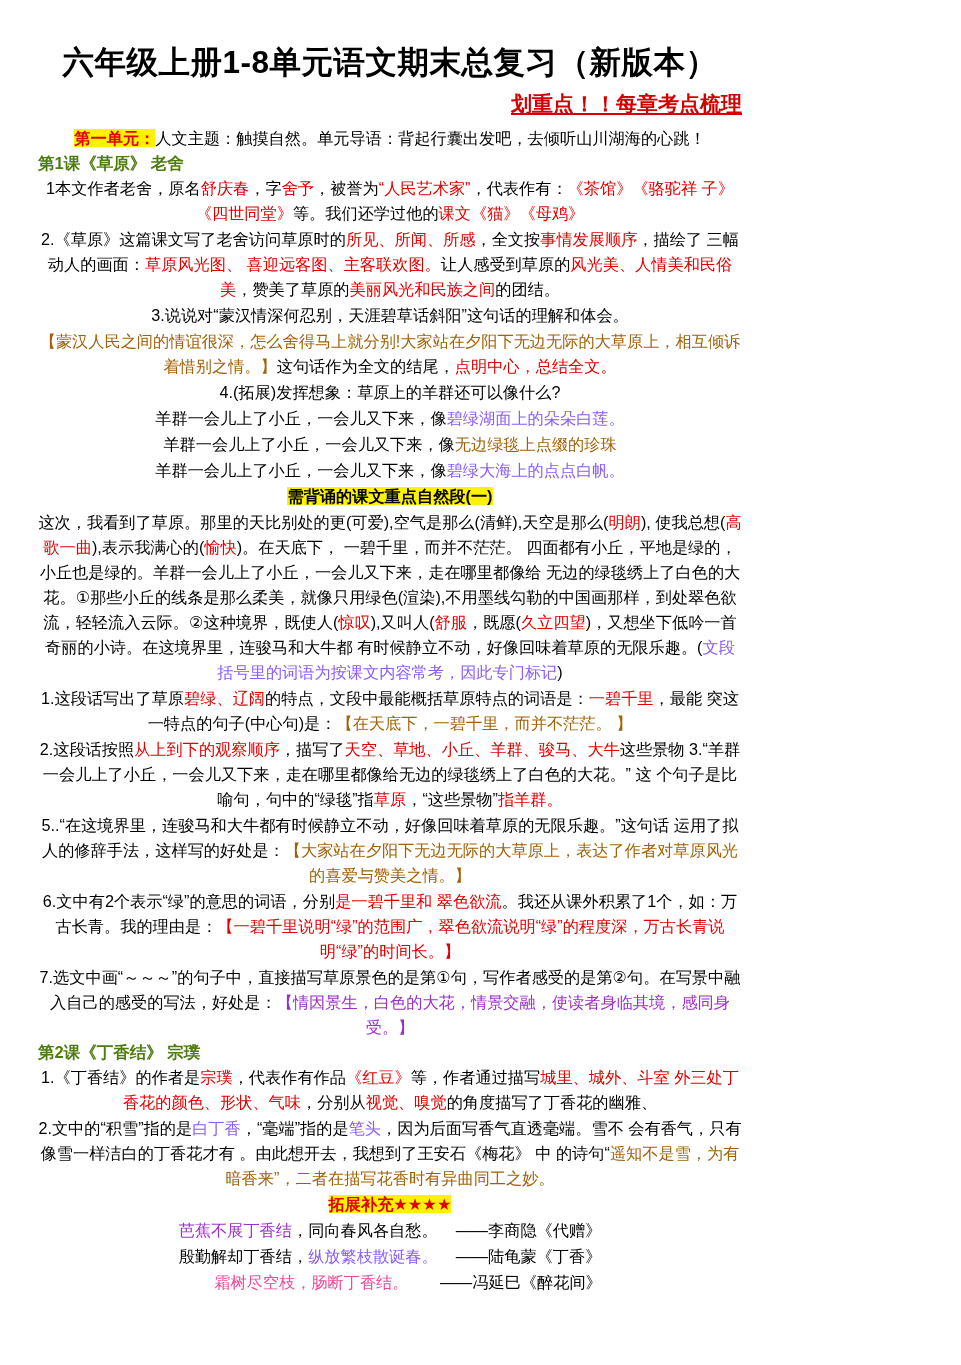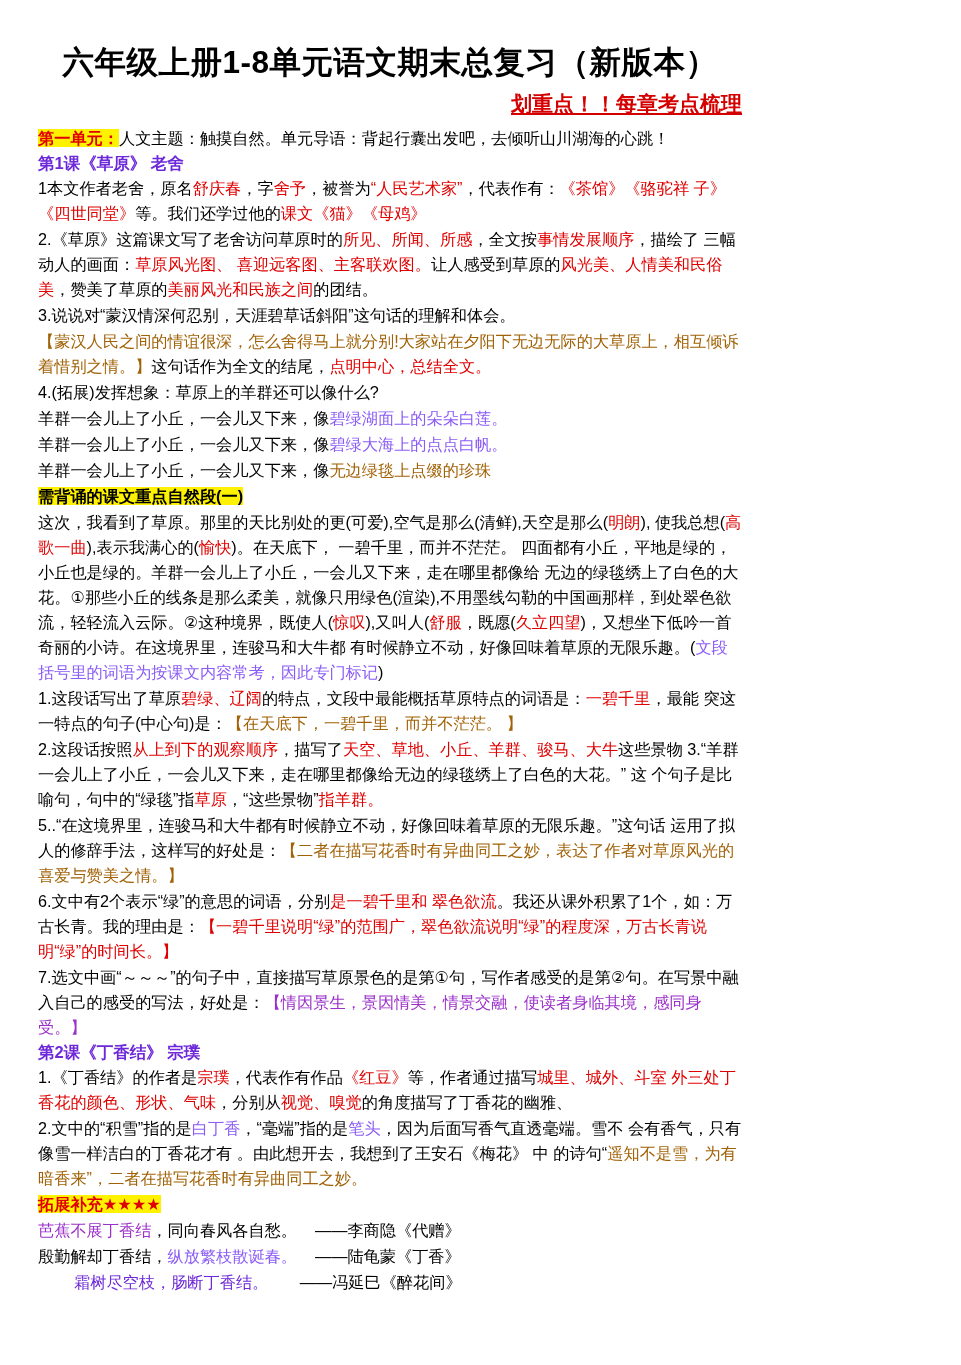--- a/index.html
+++ b/index.html
@@ -32,30 +32,31 @@
     color:#d40000;
     text-decoration:underline;
     margin:2px 0 8px 0;
   }
   p.line{
     margin:0 0 1px 0;
     font-size:16.2px;
     line-height:25px;
     color:#000;
     word-break:break-all;
+    text-align:center;
   }
   .hl{background:#fff200;}
   .blue{color:#8b5cf6;}
   .red{color:#e00000;}
   .green{color:#a16207;}
   .purple{color:#9b30c8;}
-  .pink{color:#6d28d9;margin-left:36px;}
+  .pink{color:#ec4899;margin-left:36px;}
   .u{}
   .b{font-weight:bold;}
-  .sec-head{font-size:16.5px;font-weight:bold;color:#6d28d9;margin:2px 0 1px 0;}
+  .sec-head{font-size:16.5px;font-weight:bold;color:#4d7c0f;margin:2px 0 1px 0;}
 </style>
 </head>
 <body>
 
 <div class="page">
 
   <h1 class="doc-title">六年级上册1-8单元语文期末总复习（新版本）</h1>
   <div class="doc-subtitle">划重点！！每章考点梳理</div>
 
   <p class="line">
@@ -78,52 +79,52 @@
   <p class="line">
     <span class="green u">【蒙汉人民之间的情谊很深，怎么舍得马上就分别!大家站在夕阳下无边无际的大草原上，相互倾诉着惜别之情。】</span><span>这句话作为全文的结尾，</span><span class="red u">点明中心，总结全文。</span>
   </p>
 
   <p class="line purple">4.(拓展)发挥想象：草原上的羊群还可以像什么?</p>
 
   <p class="line">
     <span>羊群一会儿上了小丘，一会儿又下来，像</span><span class="blue u">碧绿湖面上的朵朵白莲。</span>
   </p>
   <p class="line">
-    <span>羊群一会儿上了小丘，一会儿又下来，像</span><span class="blue u">碧绿大海上的点点白帆。</span>
+    <span>羊群一会儿上了小丘，一会儿又下来，像</span><span class="green u">无边绿毯上点缀的珍珠</span>
   </p>
   <p class="line">
-    <span>羊群一会儿上了小丘，一会儿又下来，像</span><span class="green u">无边绿毯上点缀的珍珠</span>
+    <span>羊群一会儿上了小丘，一会儿又下来，像</span><span class="blue u">碧绿大海上的点点白帆。</span>
   </p>
 
   <p class="line">
     <span class="hl b">需背诵的课文重点自然段(一)</span>
   </p>
 
   <p class="line">
     <span>这次，我看到了草原。那里的天比别处的更(可爱),空气是那么(清鲜),天空是那么(</span><span class="red u">明朗</span><span>), 使我总想(</span><span class="red u">高歌一曲</span><span>),表示我满心的(</span><span class="red u">愉快</span><span>)。在天底下， 一碧千里，而并不茫茫。 四面都有小丘，平地是绿的，小丘也是绿的。羊群一会儿上了小丘，一会儿又下来，走在哪里都像给 无边的绿毯绣上了白色的大花。①那些小丘的线条是那么柔美，就像只用绿色(渲染),不用墨线勾勒的中国画那样，到处翠色欲流，轻轻流入云际。②这种境界，既使人(</span><span class="red u">惊叹</span><span>),又叫人(</span><span class="red u">舒服</span><span>，既愿(</span><span class="red u">久立四望</span><span>)，又想坐下低吟一首奇丽的小诗。在这境界里，连骏马和大牛都 有时候静立不动，好像回味着草原的无限乐趣。(</span><span class="blue">文段括号里的词语为按课文内容常考，因此专门标记</span><span>)</span>
   </p>
 
   <p class="line">
     <span>1.这段话写出了草原</span><span class="red u">碧绿、辽阔</span><span>的特点，文段中最能概括草原特点的词语是：</span><span class="red u">一碧千里</span><span>，最能 突这一特点的句子(中心句)是：</span><span class="green u">【在天底下，一碧千里，而并不茫茫。 】</span>
   </p>
 
   <p class="line">
     <span>2.这段话按照</span><span class="red u">从上到下的观察顺序</span><span>，描写了</span><span class="red u">天空、草地、小丘、羊群、骏马、大牛</span><span>这些景物 3.“羊群一会儿上了小丘，一会儿又下来，走在哪里都像给无边的绿毯绣上了白色的大花。” 这 个句子是比喻句，句中的“绿毯”指</span><span class="red u">草原</span><span>，“这些景物”</span><span class="red u">指羊群。</span>
   </p>
 
   <p class="line">
-    <span>5..“在这境界里，连骏马和大牛都有时候静立不动，好像回味着草原的无限乐趣。”这句话 运用了拟人的修辞手法，这样写的好处是：</span><span class="green u">【二者在描写花香时有异曲同工之妙，表达了作者对草原风光的喜爱与赞美之情。】</span>
+    <span>5..“在这境界里，连骏马和大牛都有时候静立不动，好像回味着草原的无限乐趣。”这句话 运用了拟人的修辞手法，这样写的好处是：</span><span class="green u">【大家站在夕阳下无边无际的大草原上，表达了作者对草原风光的喜爱与赞美之情。】</span>
   </p>
 
   <p class="line">
     <span>6.文中有2个表示“绿”的意思的词语，分别</span><span class="red u">是一碧千里和 翠色欲流</span><span>。我还从课外积累了1个，如：万古长青。我的理由是：</span><span class="red u">【一碧千里说明“绿”的范围广，翠色欲流说明“绿”的程度深，万古长青说明“绿”的时间长。】</span>
   </p>
 
   <p class="line">
-    <span>7.选文中画“～～～”的句子中，直接描写草原景色的是第①句，写作者感受的是第②句。在写景中融入自己的感受的写法，好处是：</span><span class="purple u">【情因景生，景因情美，情景交融，使读者身临其境，感同身受。】</span>
+    <span>7.选文中画“～～～”的句子中，直接描写草原景色的是第①句，写作者感受的是第②句。在写景中融入自己的感受的写法，好处是：</span><span class="purple u">【情因景生，白色的大花，情景交融，使读者身临其境，感同身受。】</span>
   </p>
 
   <p class="sec-head">第2课《丁香结》 宗璞</p>
 
   <p class="line">
     <span>1.《丁香结》的作者是</span><span class="red u">宗璞</span><span>，代表作有作品</span><span class="red u">《红豆》</span><span>等，作者通过描写</span><span class="red u">城里、城外、斗室 外三处丁香花的颜色、形状、气味</span><span>，分别从</span><span class="red u">视觉、嗅觉</span><span>的角度描写了丁香花的幽雅、</span>
   </p>
 
   <p class="line">
     <span>2.文中的“积雪”指的是</span><span class="blue u">白丁香</span><span>，“毫端”指的是</span><span class="blue u">笔头</span><span>，因为后面写香气直透毫端。雪不 会有香气，只有像雪一样洁白的丁香花才有 。由此想开去，我想到了王安石《梅花》 中 的诗句“</span><span class="green u">遥知不是雪，为有暗香来”</span><span class="green u">，二者在描写花香时有异曲同工之妙。</span>

